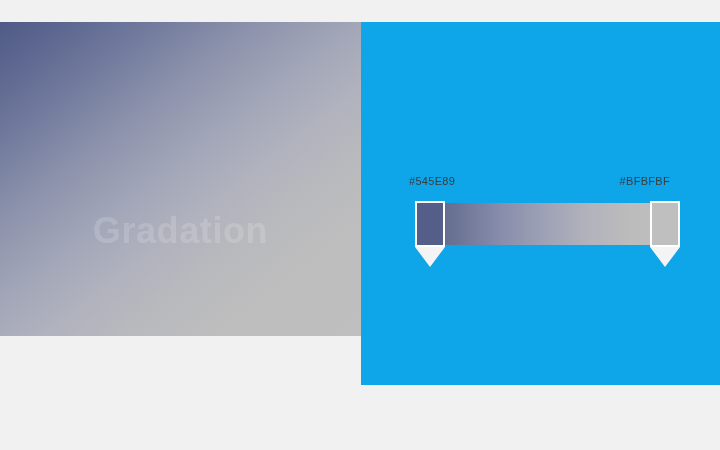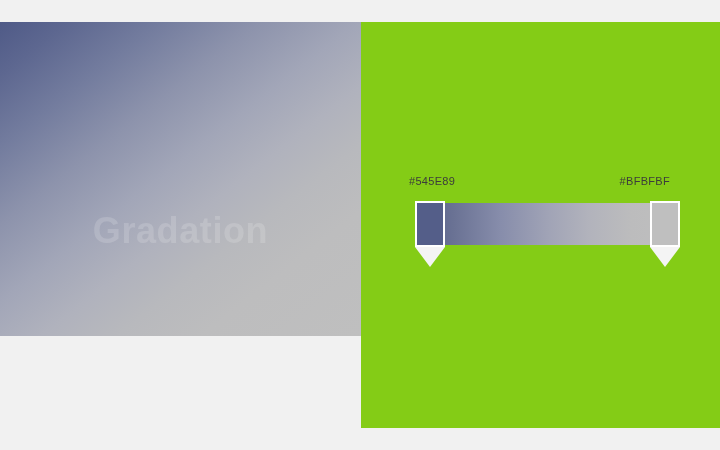--- a/index.html
+++ b/index.html
@@ -58,22 +58,22 @@
     user-select: none;
     line-height: 1;
   }
 
   
   #swatch-panel {
     position: absolute;
     left: 361px;
     top: 0;
     width: 359px;
-    height: 406px;
-    background: #84cc16;
+    height: 363px;
+    background: #0ea5e9;
   }
 
   
   #swatch-labels {
     position: absolute;
     left: 48px;
     top: 151px;
     width: 269px;
     height: 16px;
   }

